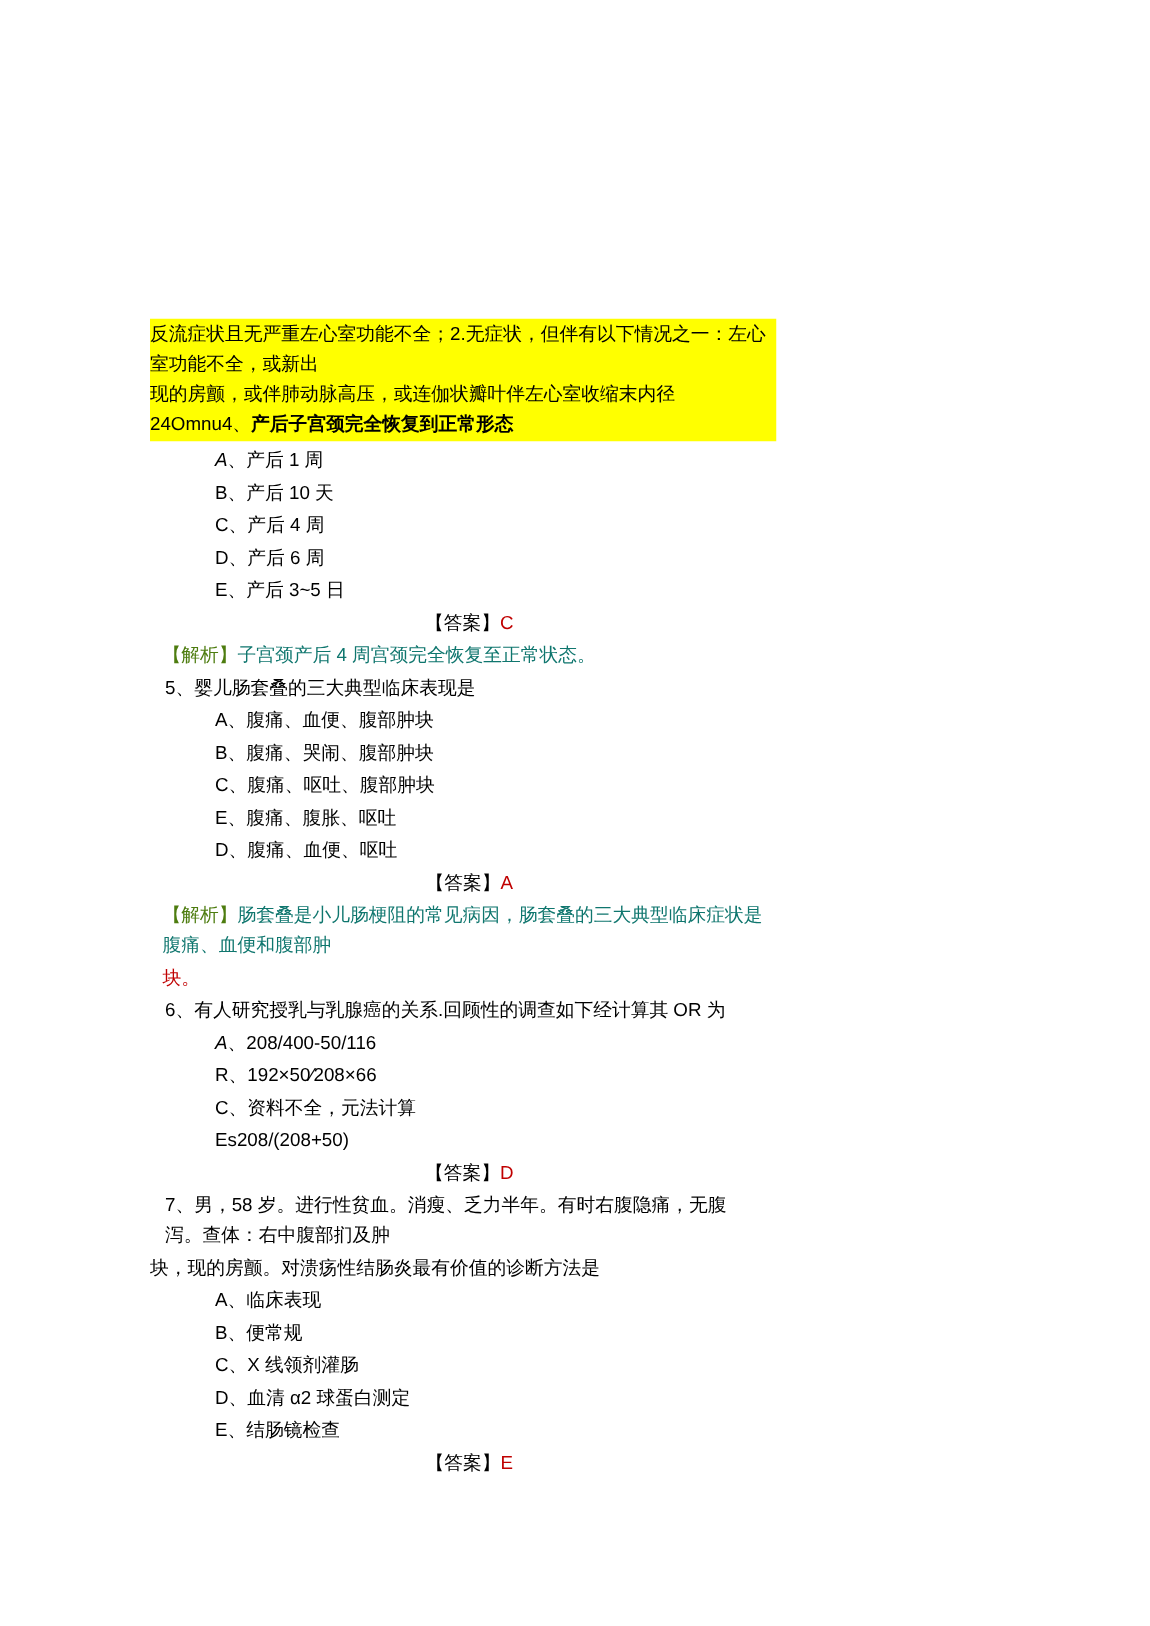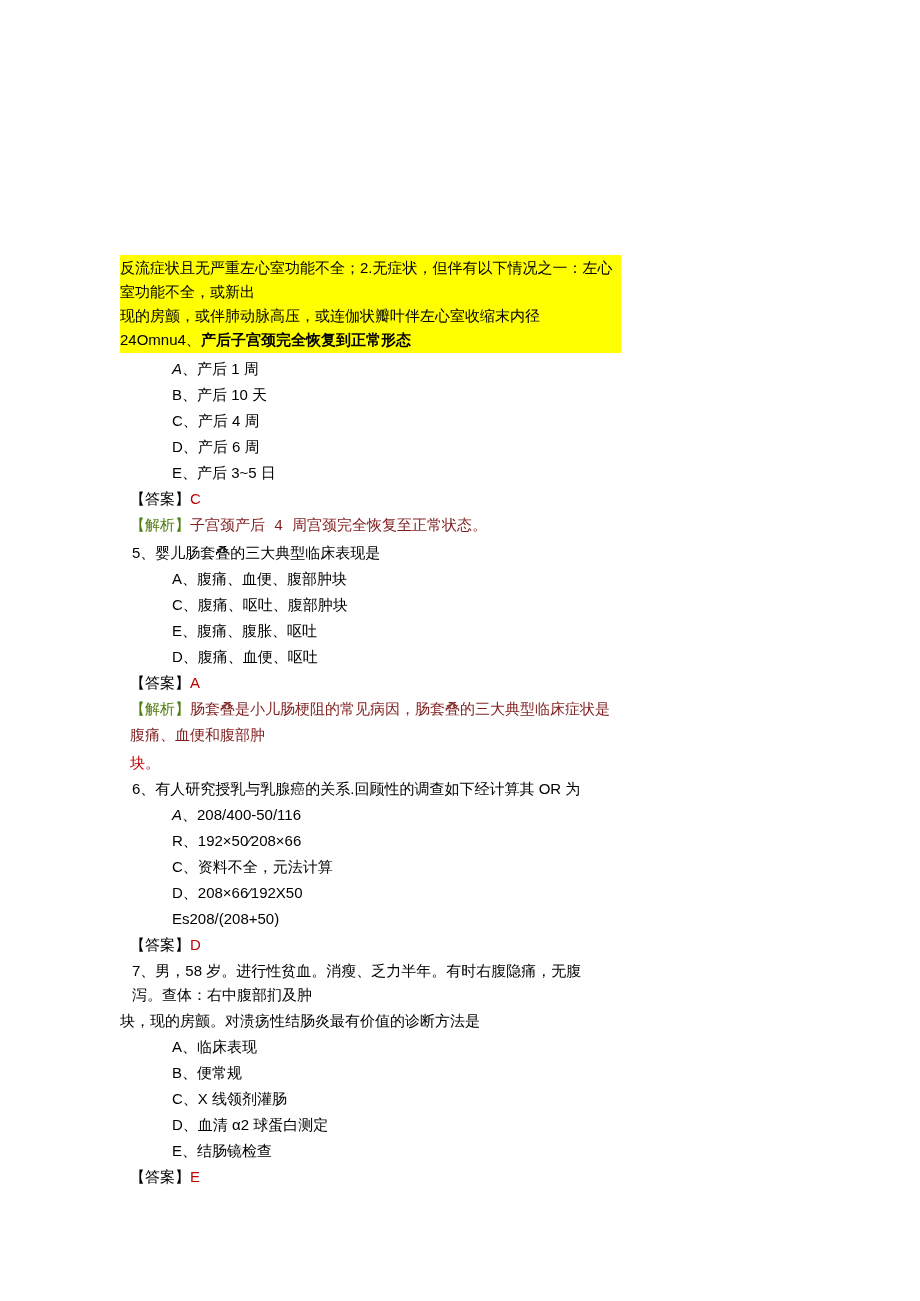--- a/index.html
+++ b/index.html
@@ -30,37 +30,37 @@
     font-weight: bold;
     color: #000;
   }
   .option-line {
     padding-left: 52px;
     margin: 2px 0;
   }
   .ans-line {
     padding-left: 10px;
     margin: 2px 0;
+    text-align: center;
   }
   .ans-line .bracket {
     color: #000;
   }
   .ans-line .letter {
     color: #c00000;
   }
   .expl-line {
     padding-left: 10px;
     margin: 2px 0;
   }
   .expl-line .bracket {
     color: #4d7c0f;
   }
   .expl-line .expl-text {
-    color: #7f1d1d;
-    font-family: Liberation Mono, monospace;
+    color: #0f766e;
   }
   .expl-cont {
     padding-left: 10px;
     margin: 2px 0;
     color: #c00000;
   }
   .q-line {
     padding-left: 0;
     margin: 2px 12px;
   }
@@ -90,38 +90,38 @@
   <div class="option-line">E、产后 3~5 日</div>
   <div class="ans-line">
     <span class="bracket">【答案】</span><span class="letter">C</span>
   </div>
   <div class="expl-line">
     <span class="bracket">【解析】</span><span class="expl-text">子宫颈产后 4 周宫颈完全恢复至正常状态。</span>
   </div>
 
   <div class="q-line">5、婴儿肠套叠的三大典型临床表现是</div>
   <div class="option-line">A、腹痛、血便、腹部肿块</div>
+  <div class="option-line">B、腹痛、哭闹、腹部肿块</div>
   <div class="option-line">C、腹痛、呕吐、腹部肿块</div>
   <div class="option-line">E、腹痛、腹胀、呕吐</div>
   <div class="option-line">D、腹痛、血便、呕吐</div>
   <div class="ans-line">
     <span class="bracket">【答案】</span><span class="letter">A</span>
   </div>
   <div class="expl-line">
     <span class="bracket">【解析】</span><span class="expl-text">肠套叠是小儿肠梗阻的常见病因，肠套叠的三大典型临床症状是腹痛、血便和腹部肿</span>
   </div>
   <div class="expl-cont">块。</div>
 
   <div class="q-line">6、有人研究授乳与乳腺癌的关系.回顾性的调查如下经计算其 OR 为</div>
   <div class="option-line">
     <span style="font-style:italic;">A</span><span>、208/400-50/116</span>
   </div>
   <div class="option-line">R、192×50⁄208×66</div>
   <div class="option-line">C、资料不全，元法计算</div>
-  <div class="option-line">D、208×66⁄192X50</div>
   <div class="option-line">Es208/(208+50)</div>
   <div class="ans-line">
     <span class="bracket">【答案】</span><span class="letter">D</span>
   </div>
 
   <div class="q-line">7、男，58 岁。进行性贫血。消瘦、乏力半年。有时右腹隐痛，无腹泻。查体：右中腹部扪及肿</div>
   <div class="q-cont">块，现的房颤。对溃疡性结肠炎最有价值的诊断方法是</div>
   <div class="option-line">A、临床表现</div>
   <div class="option-line">B、便常规</div>
   <div class="option-line">C、X 线领剂灌肠</div>

